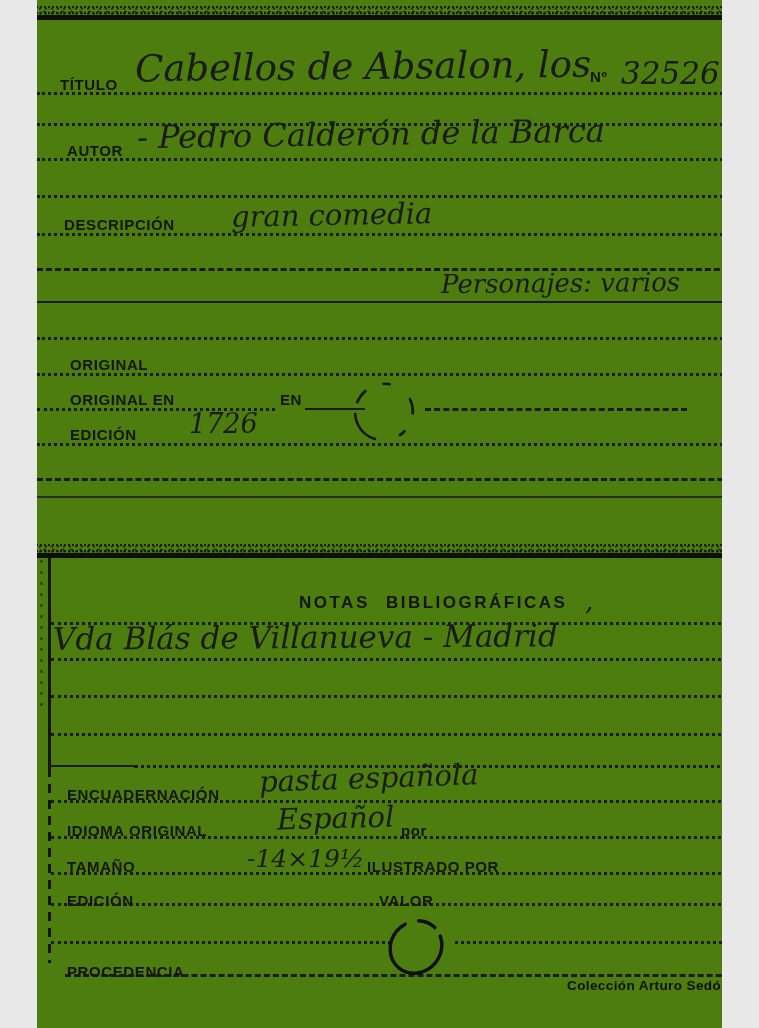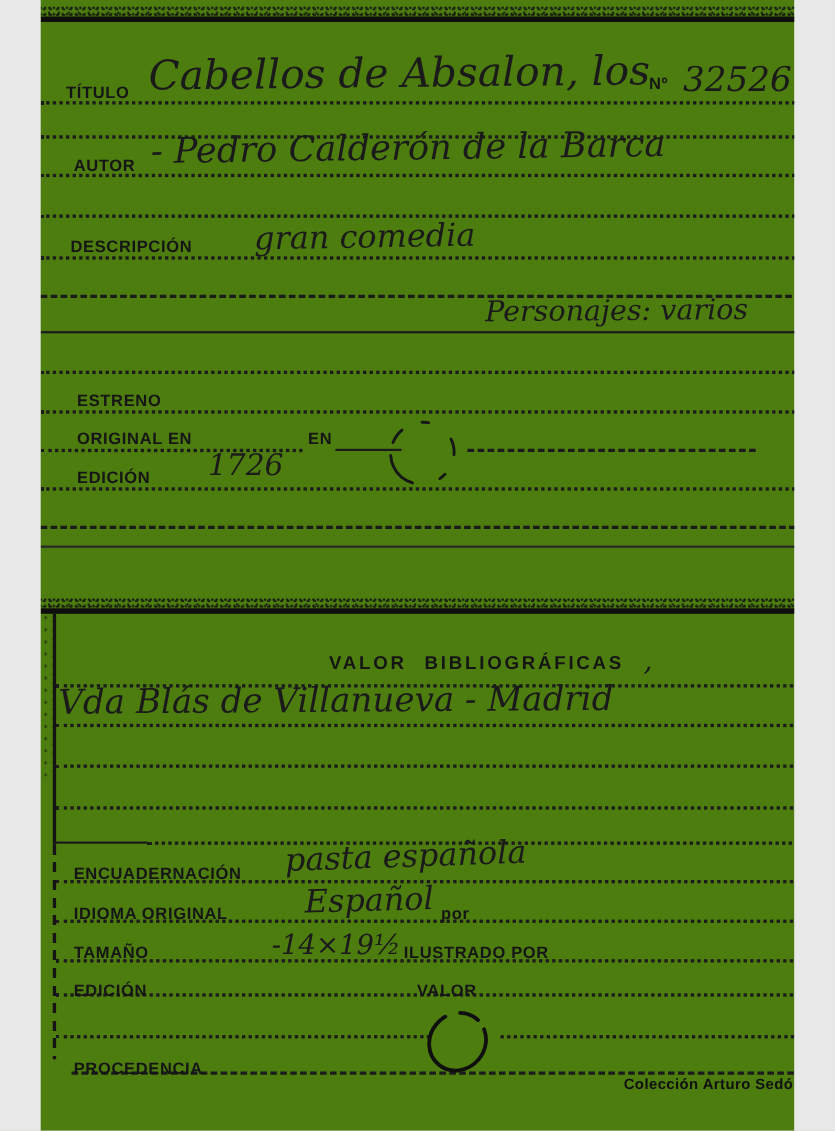--- a/index.html
+++ b/index.html
@@ -90,21 +90,21 @@
     <div class="ln thin" style="top:496px;left:0;width:759px;"></div>
 
     <svg class="stamp" style="left:314px;top:380px;" width="66" height="64">
       <ellipse cx="33" cy="32" rx="29" ry="28" fill="none" stroke="#161616" stroke-width="2.6" stroke-dasharray="14 20 6 26 34 12" stroke-linecap="round" transform="rotate(-25 33 32)"></ellipse>
     </svg>
 
     <div class="lbl" style="left:23px;top:76px;">TÍTULO</div>
     <div class="lbl" style="left:553px;top:68px;">Nº</div>
     <div class="lbl" style="left:30px;top:142px;">AUTOR</div>
     <div class="lbl" style="left:27px;top:216px;">DESCRIPCIÓN</div>
-    <div class="lbl" style="left:33px;top:356px;">ESTRENO</div>
+    <div class="lbl" style="left:33px;top:356px;">ORIGINAL</div>
     <div class="lbl" style="left:33px;top:391px;">ORIGINAL EN</div>
     <div class="lbl" style="left:243px;top:391px;">EN</div>
     <div class="lbl" style="left:33px;top:426px;">EDICIÓN</div>
 
     <div class="hand" style="left:98px;top:48px;font-size:37px;transform:rotate(-.6deg);">Cabellos de Absalon, los</div>
     <div class="hand" style="left:584px;top:58px;font-size:31px;text-align:center;">32526</div>
     <div class="hand" style="left:100px;top:118px;font-size:32px;transform:rotate(-.8deg);">- Pedro Calderón de la Barca</div>
     <div class="hand" style="left:194px;top:201px;font-size:29px;transform:rotate(-1deg);">gran comedia</div>
     <div class="hand" style="left:404px;top:270px;font-size:26px;transform:rotate(-.5deg);">Personajes: varios</div>
     <div class="hand" style="left:152px;top:410px;font-size:27px;">1726</div>
@@ -133,21 +133,21 @@
     <div class="ln dot" style="top:903px;left:14px;width:743px;"></div>
 
     <div class="ln dot" style="top:941px;left:14px;width:340px;"></div>
     <div class="ln dot" style="top:941px;left:418px;width:339px;"></div>
     <div class="ln dsh" style="top:974px;left:28px;width:729px;"></div>
 
     <svg class="stamp" style="left:348px;top:916px;" width="62" height="62">
       <ellipse cx="31" cy="31" rx="25" ry="27" fill="none" stroke="#0f0f0f" stroke-width="3.4" stroke-dasharray="92 14 18 10" stroke-linecap="round" transform="rotate(40 31 31)"></ellipse>
     </svg>
 
-    <div class="hdr" style="left:262px;top:593px;">VALOR BIBLIOGRÁFICAS</div>
+    <div class="hdr" style="left:262px;top:593px;">NOTAS BIBLIOGRÁFICAS</div>
     <div class="hand" style="left:548px;top:588px;font-size:26px;">,</div>
 
     <div class="hand" style="left:16px;top:622px;font-size:31px;transform:rotate(-.4deg);">Vda Blás de Villanueva - Madrid</div>
 
     <div class="lbl" style="left:30px;top:786px;">ENCUADERNACIÓN</div>
     <div class="lbl" style="left:30px;top:822px;">IDIOMA ORIGINAL</div>
     <div class="lbl" style="left:30px;top:858px;">TAMAÑO</div>
     <div class="lbl" style="left:364px;top:822px;">por</div>
     <div class="lbl" style="left:330px;top:858px;">ILUSTRADO POR</div>
     <div class="lbl" style="left:30px;top:892px;">EDICIÓN</div>

